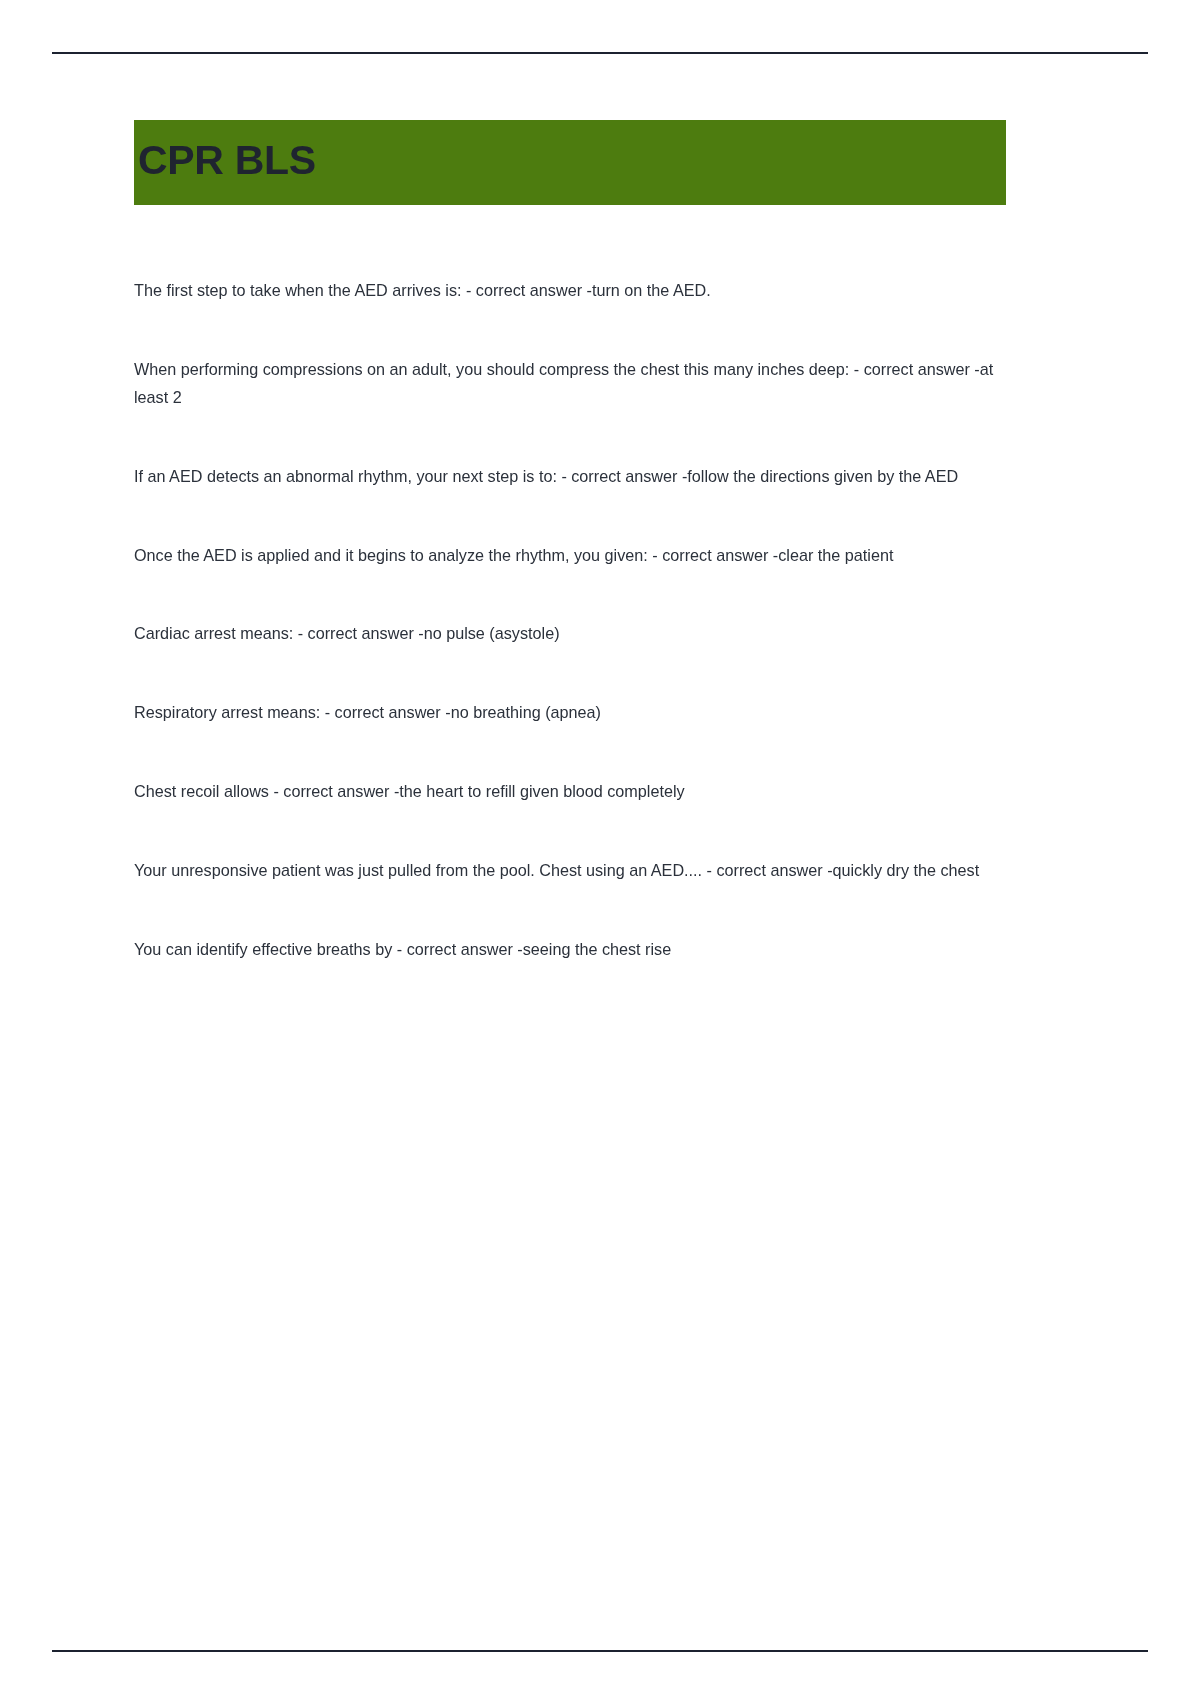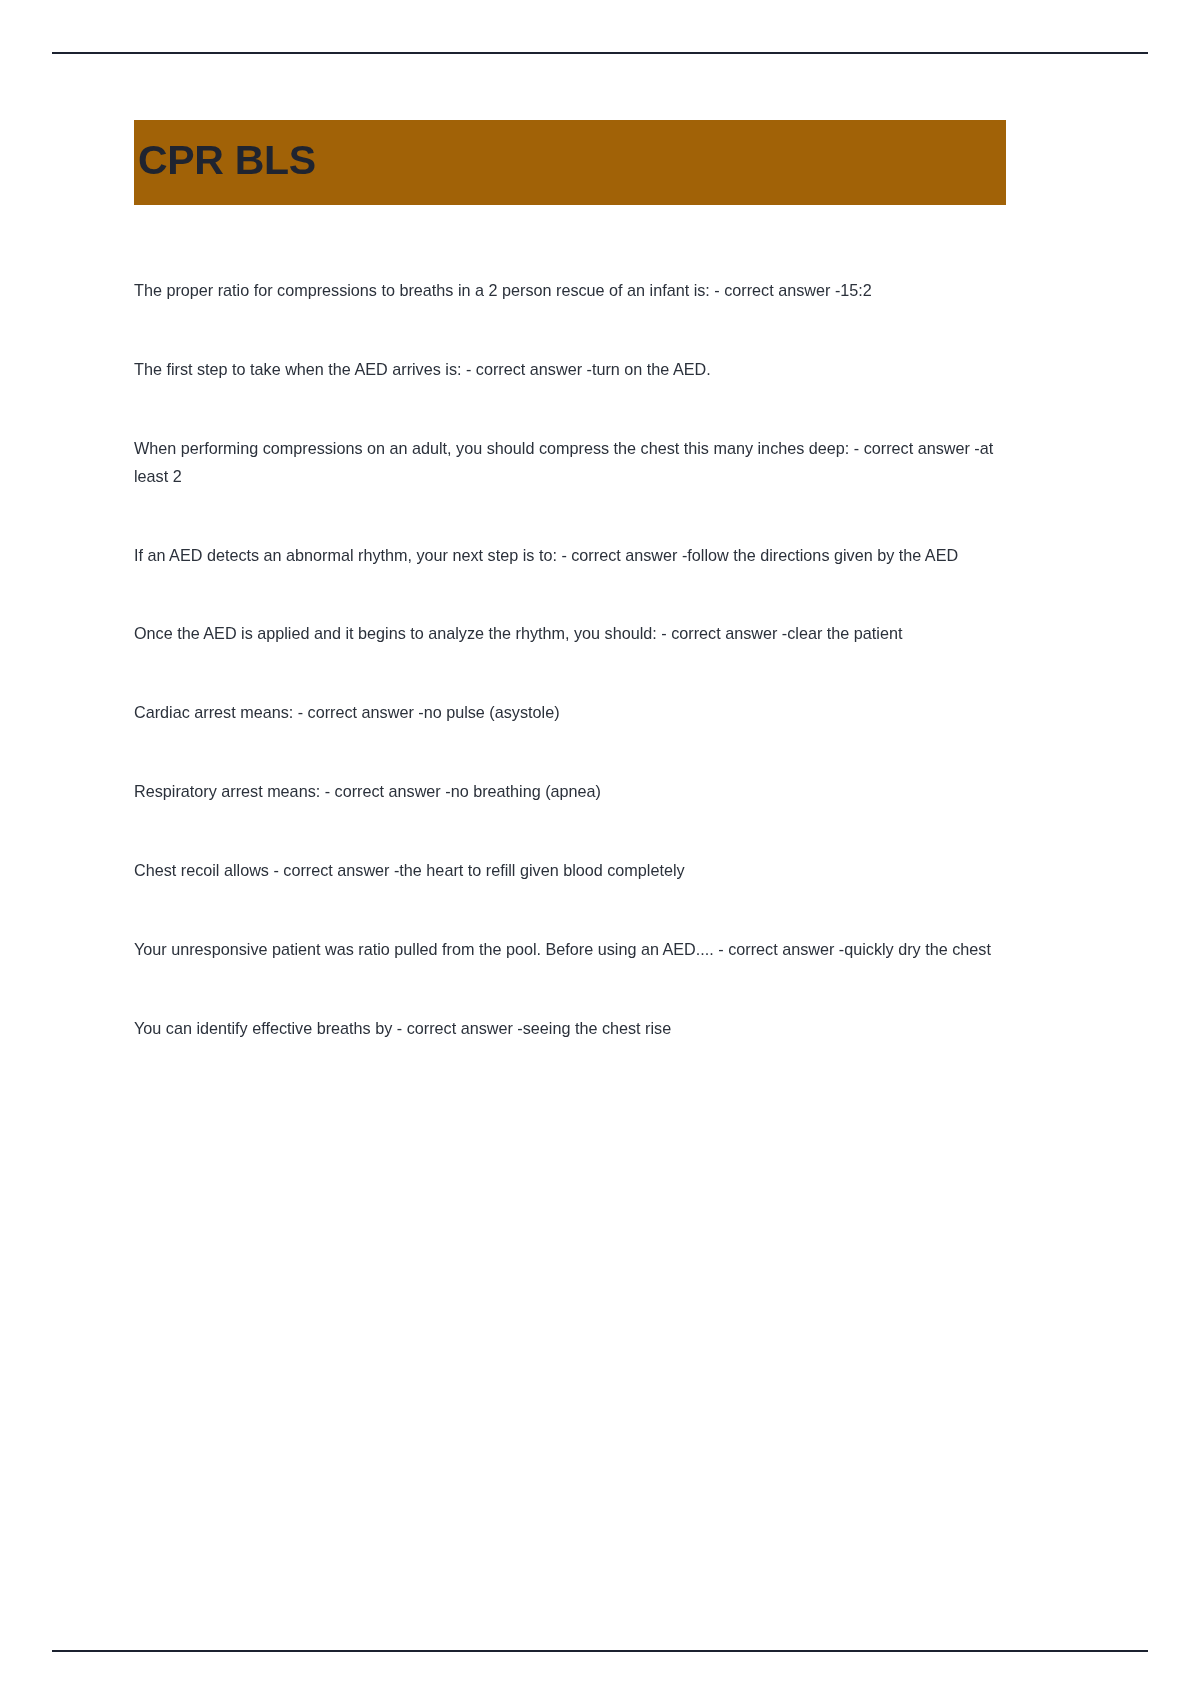--- a/index.html
+++ b/index.html
@@ -36,21 +36,21 @@
     height: 0;
     border-top: 2px solid #1c2230;
   }
   .content {
     position: absolute;
     left: 134px;
     top: 120px;
     width: 872px;
   }
   .title-band {
-    background: #a16207;
+    background: #4d7c0f;
     padding: 18px 0 22px 0;
     width: 872px;
     box-sizing: border-box;
   }
   .title {
     margin: 0;
     padding: 0 0 0 4px;
     font-size: 41px;
     line-height: 1.1;
     font-weight: bold;
@@ -80,29 +80,28 @@
 
   <div class="rule-top"></div>
 
   <div class="content">
 
     <div class="title-band">
       <h1 class="title">CPR BLS</h1>
     </div>
 
     <div class="qa-list">
-      <p class="qa-item">The proper ratio for compressions to breaths in a 2 person rescue of an infant is: - correct answer -15:2</p>
       <p class="qa-item">The first step to take when the AED arrives is: - correct answer -turn on the AED.</p>
       <p class="qa-item">When performing compressions on an adult, you should compress the chest this many inches deep: - correct answer -at least 2</p>
       <p class="qa-item">If an AED detects an abnormal rhythm, your next step is to: - correct answer -follow the directions given by the AED</p>
-      <p class="qa-item">Once the AED is applied and it begins to analyze the rhythm, you should: - correct answer -clear the patient</p>
+      <p class="qa-item">Once the AED is applied and it begins to analyze the rhythm, you given: - correct answer -clear the patient</p>
       <p class="qa-item">Cardiac arrest means: - correct answer -no pulse (asystole)</p>
       <p class="qa-item">Respiratory arrest means: - correct answer -no breathing (apnea)</p>
       <p class="qa-item">Chest recoil allows - correct answer -the heart to refill given blood completely</p>
-      <p class="qa-item">Your unresponsive patient was ratio pulled from the pool. Before using an AED.... - correct answer -quickly dry the chest</p>
+      <p class="qa-item">Your unresponsive patient was just pulled from the pool. Chest using an AED.... - correct answer -quickly dry the chest</p>
       <p class="qa-item">You can identify effective breaths by - correct answer -seeing the chest rise</p>
     </div>
 
   </div>
 
   <div class="rule-bottom"></div>
 
 </div>
 
 </body></html>

